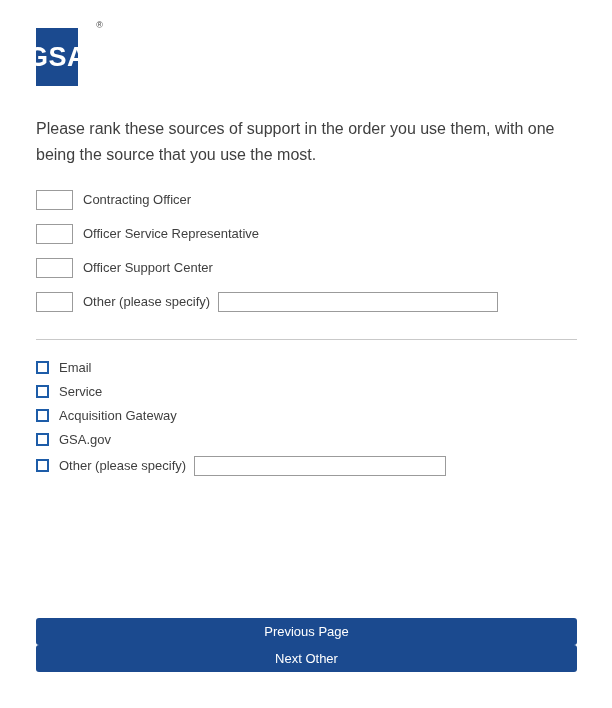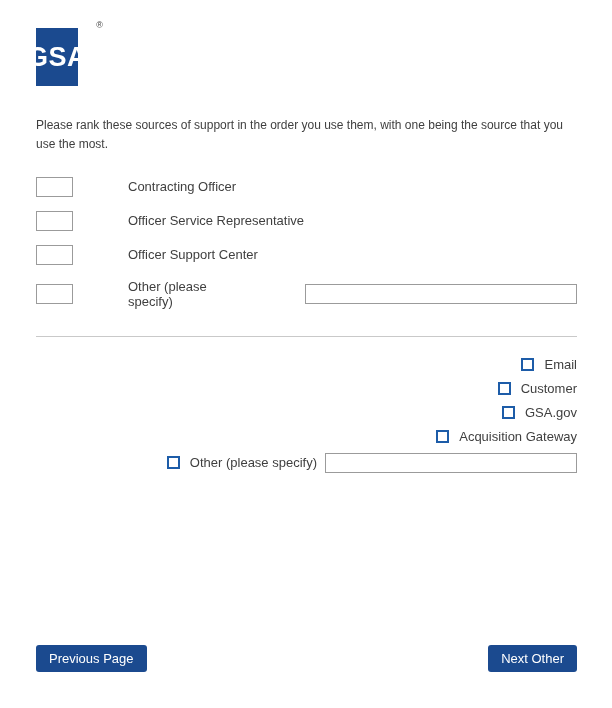--- a/index.html
+++ b/index.html
@@ -20,28 +20,28 @@
   .logo-square {
     width: 42px; height: 58px;
     background: #1b4a8f;
     display: flex; align-items: center; justify-content: center;
   }
   .logo-text { color: #ffffff; font-weight: bold; font-size: 27px; letter-spacing: 0.5px; }
   .logo-reg { position: absolute; top: -8px; right: -9px; font-size: 9px; color: #444444; }
 
   
   .question-text {
-    font-size: 12px;
+    font-size: 16px;
     line-height: 1.62;
     margin: 0 0 22px 0;
     max-width: 548px;
   }
 
   
-  .rank-row { display: flex; align-items: center; margin-bottom: 14px; gap: 45px; }
+  .rank-row { display: flex; align-items: center; margin-bottom: 14px; }
   .rank-input {
     width: 37px; height: 20px;
     border: 1px solid #9b9b9b;
     margin-right: 10px;
     font-family: "Liberation Sans", sans-serif;
     font-size: 12px;
     padding: 1px 3px;
     background: #ffffff;
   }
   .item-label { font-size: 13px; color: #3f3f3f; }
@@ -52,21 +52,21 @@
     font-family: "Liberation Sans", sans-serif;
     font-size: 12px;
     padding: 1px 3px;
     background: #ffffff;
   }
 
   
   .divider { border: none; border-top: 1px solid #c9c9c9; margin: 27px 0 20px 0; }
 
   
-  .check-row { display: flex; align-items: center; margin-bottom: 9px; justify-content: flex-end; }
+  .check-row { display: flex; align-items: center; margin-bottom: 9px; }
   .checkbox-box {
     width: 13px; height: 13px;
     border: 2px solid #1d5ca8;
     margin-right: 10px;
     flex: none;
     background: #ffffff;
     cursor: pointer;
   }
   .other-input-mid {
     width: 252px; height: 20px;
@@ -75,21 +75,21 @@
     font-family: "Liberation Sans", sans-serif;
     font-size: 12px;
     padding: 1px 3px;
     background: #ffffff;
   }
 
   
   .nav-buttons {
     position: absolute;
     left: 36px; right: 35px; bottom: 36px;
-    display: flex; justify-content: space-between;
+    display: flex; justify-content: space-between; flex-direction: column;
   }
   .nav-btn {
     background: #1b4a8f;
     color: #ffffff;
     border: none;
     border-radius: 3px;
     font-family: "Liberation Sans", sans-serif;
     font-size: 13px;
     padding: 6px 13px;
     cursor: pointer;
@@ -132,29 +132,29 @@
   <hr class="divider">
 
 
   <div class="check-list">
     <div class="check-row">
       <span class="checkbox-box"></span>
       <span class="item-label">Email</span>
     </div>
     <div class="check-row">
       <span class="checkbox-box"></span>
-      <span class="item-label">Customer</span>
+      <span class="item-label">Service</span>
+    </div>
+    <div class="check-row">
+      <span class="checkbox-box"></span>
+      <span class="item-label">Acquisition Gateway</span>
     </div>
     <div class="check-row">
       <span class="checkbox-box"></span>
       <span class="item-label">GSA.gov</span>
-    </div>
-    <div class="check-row">
-      <span class="checkbox-box"></span>
-      <span class="item-label">Acquisition Gateway</span>
     </div>
     <div class="check-row">
       <span class="checkbox-box"></span>
       <span class="item-label">Other (please specify)</span>
       <input type="text" class="other-input-mid" value="" style="">
     </div>
   </div>
 
   <div class="nav-buttons">
     <button class="nav-btn">Previous Page</button>

